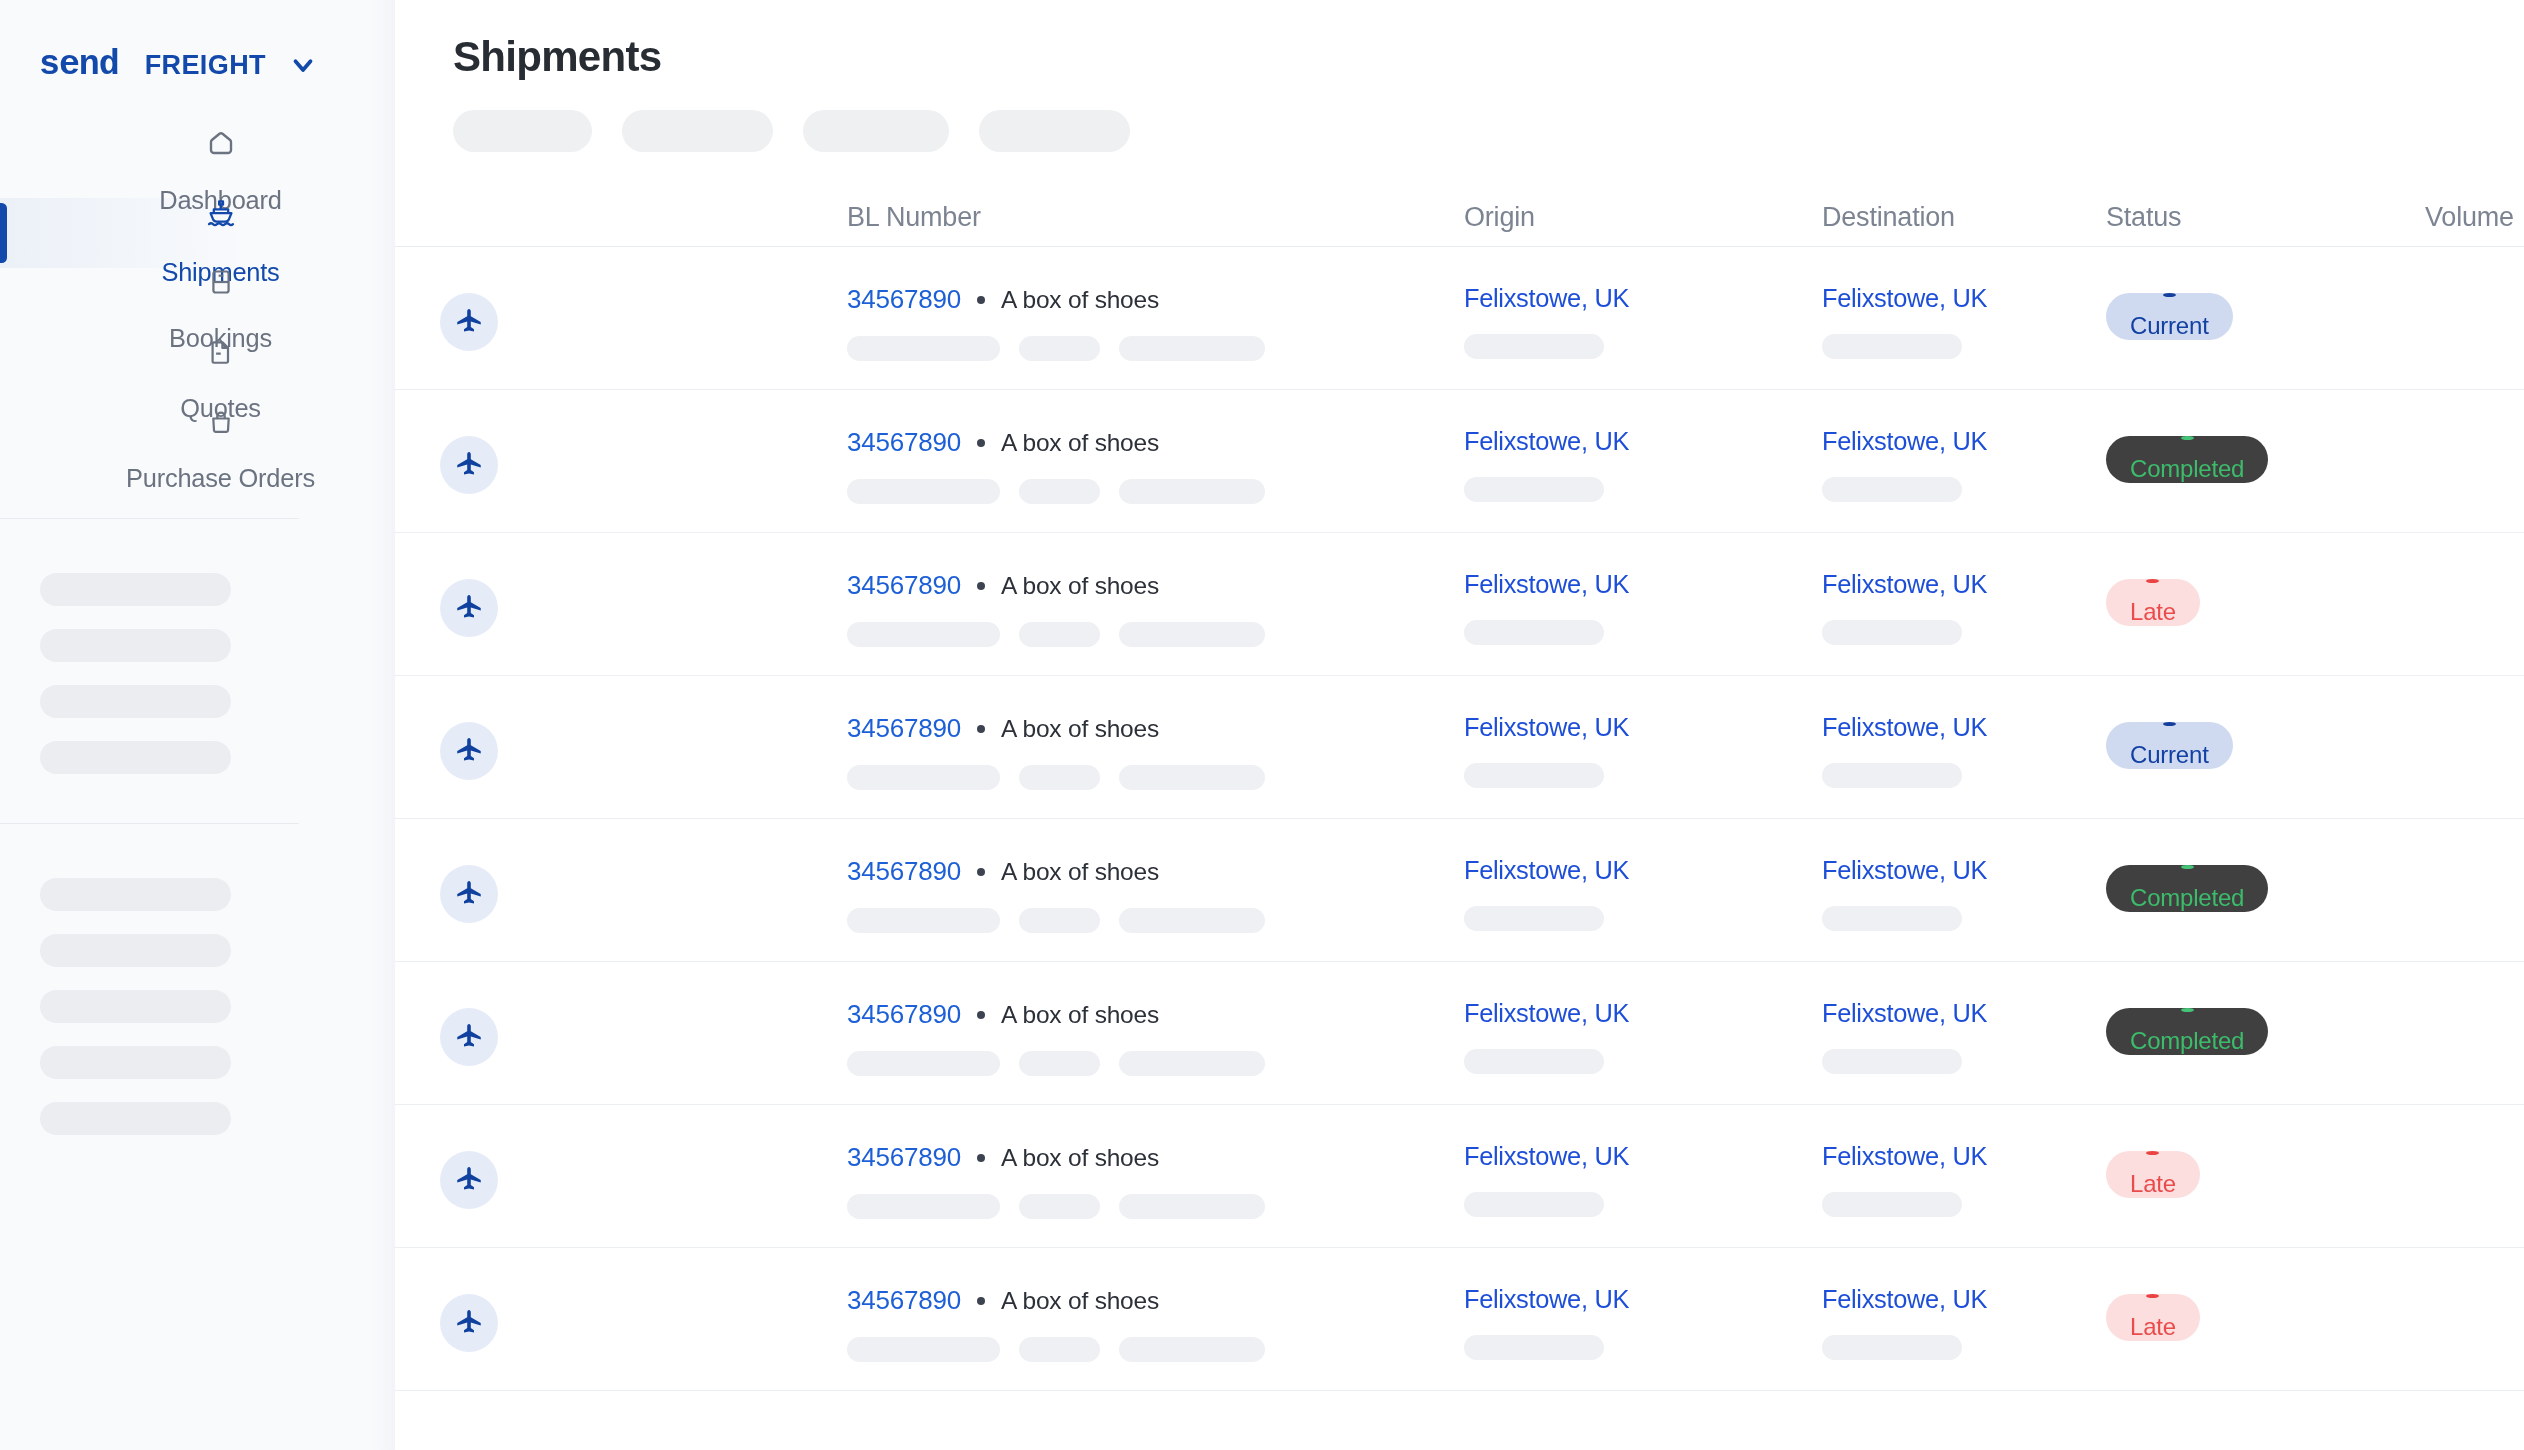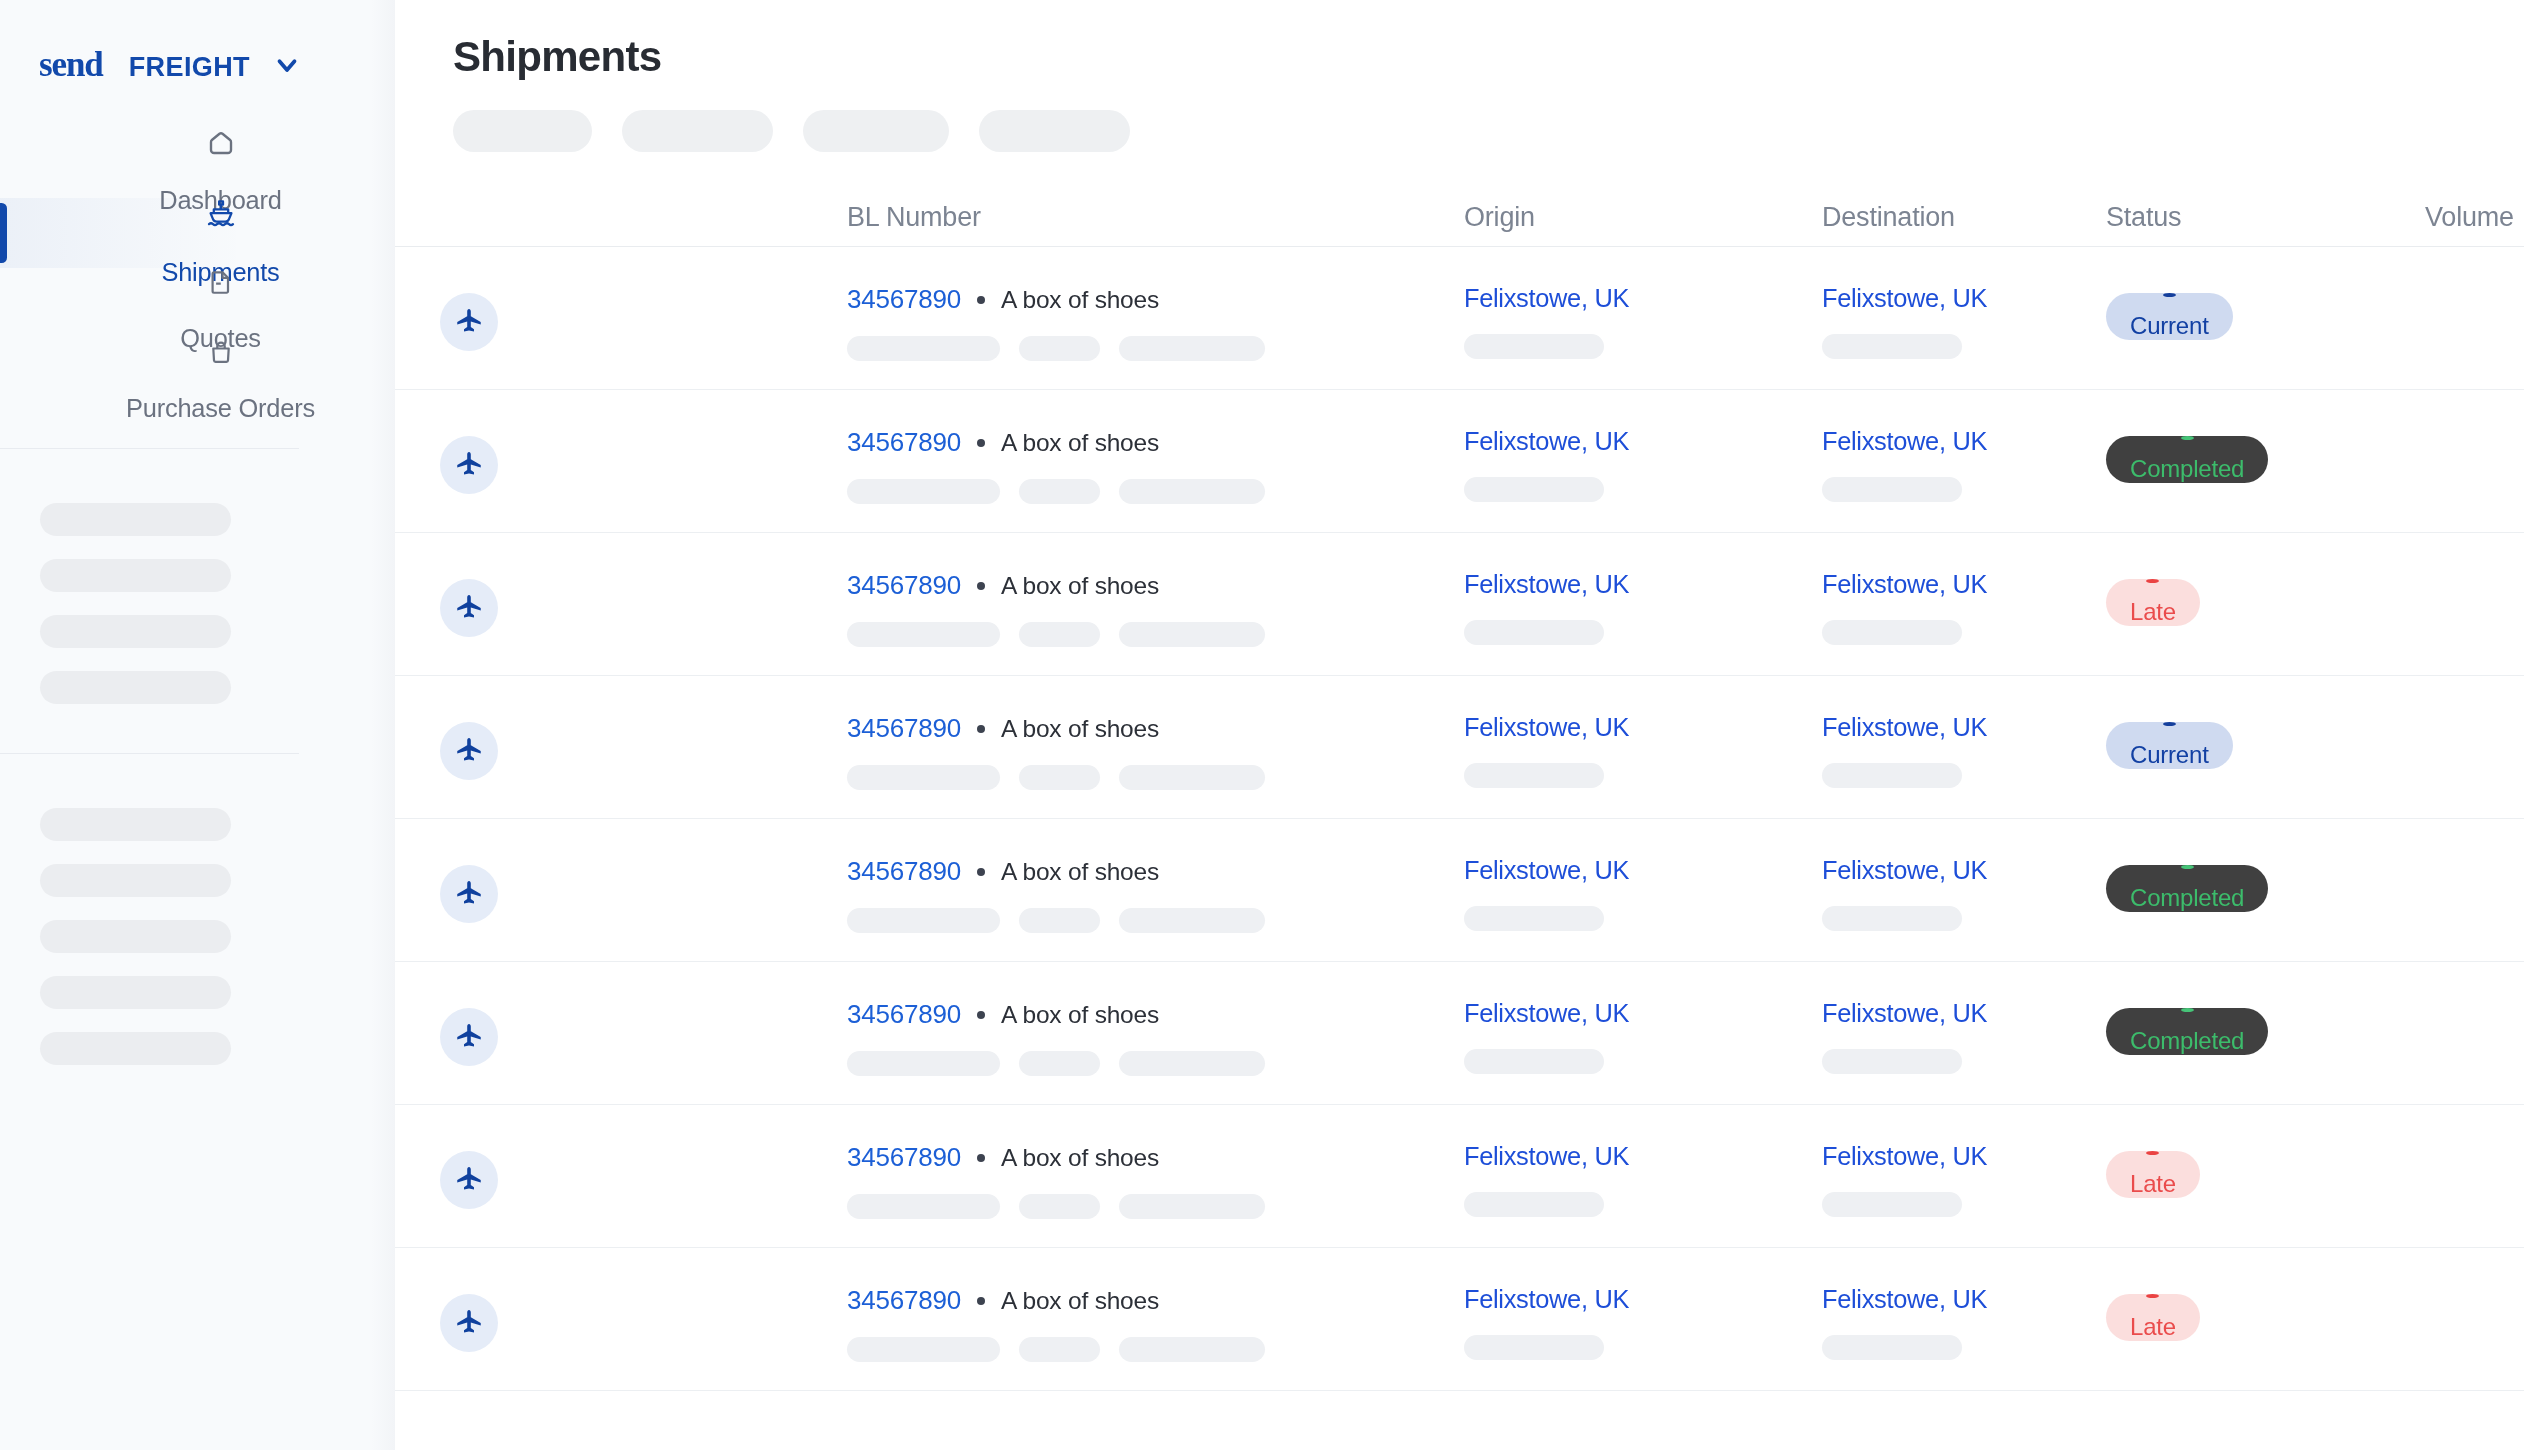--- a/index.html
+++ b/index.html
@@ -24,21 +24,21 @@
   .brand {
     display: flex;
     align-items: center;
     gap: 19px;
     padding: 42px 0 0 39px;
     height: 88px;
   }
   .brand-word { display: flex; align-items: baseline; }
   .brand-send {
     font-size: 35px; font-weight: 700; color: #1249ab;
-    letter-spacing: -1.1px; font-family: Liberation Serif, serif;
+    letter-spacing: -1.1px; font-family: Liberation Mono, monospace;
   }
   .brand-freight {
     font-size: 27px; font-weight: 700; color: #1249ab;
     letter-spacing: 0.4px; font-family: "Liberation Sans", sans-serif; padding-left: 26px;
   }
   .brand-chevron { display: flex; align-items: center; margin-left: 3.5px; }
 
   .nav { margin-top: 40px; }
   .nav-item {
     display: flex; align-items: center; gap: 28px;
@@ -181,20 +181,30 @@
             <rect x="10.6" y="2.6" width="2.9" height="2.4"></rect>
             <path d="M12 5v3"></path>
             <path d="M6.6 11.2V8.6h10.8v2.6"></path>
             <path d="M4.2 11.4h15.6l-1.8 4.4a3 3 0 0 1-2.8 1.9H8.8a3 3 0 0 1-2.8-1.9z"></path>
             <path d="M3 19.6c1-.9 2-.9 3 0s2 .9 3 0 2-.9 3 0 2 .9 3 0 2-.9 3 0 2 .9 3 0"></path>
           </svg>
         </span>
         <span class="nav-label">Shipments</span>
       </div>
 
+      <div class="nav-item">
+        <span class="nav-icon">
+          <svg width="28" height="28" viewBox="0 0 24 24" fill="none" stroke="#6b7280" stroke-width="1.9" stroke-linejoin="round">
+              <rect x="5.5" y="3" width="13" height="18" rx="2"></rect>
+              <path d="M5.5 12h13"></path>
+              <path d="M10 6.6h4"></path>
+            </svg>
+        </span>
+        <span class="nav-label">Bookings</span>
+      </div>
 
       <div class="nav-item">
         <span class="nav-icon">
           <svg width="28" height="28" viewBox="0 0 24 24" fill="none" stroke="#6b7280" stroke-width="1.9" stroke-linejoin="round">
               <path d="M6 3.8h7.5L18 8.4V20a1.2 1.2 0 0 1-1.2 1.2H6A1.2 1.2 0 0 1 4.8 20V5A1.2 1.2 0 0 1 6 3.8z"></path>
               <path d="M13.2 3.9v4.6H18"></path>
               <path d="M7.8 13.4h4"></path>
             </svg>
         </span>
         <span class="nav-label">Quotes</span>

